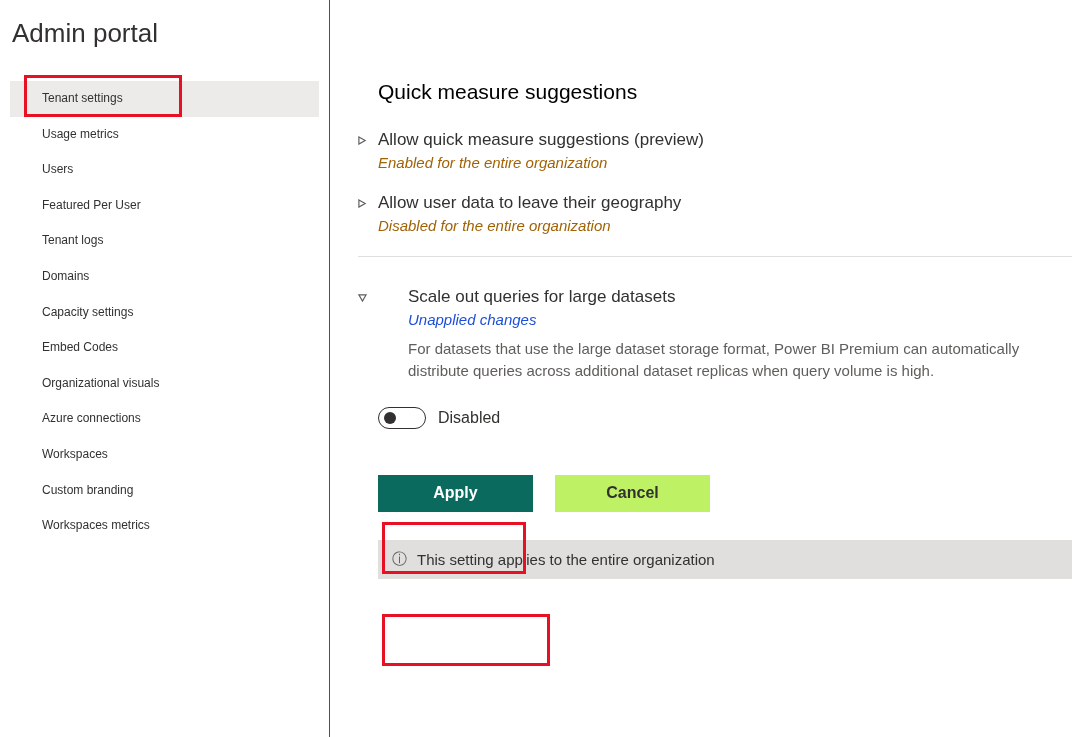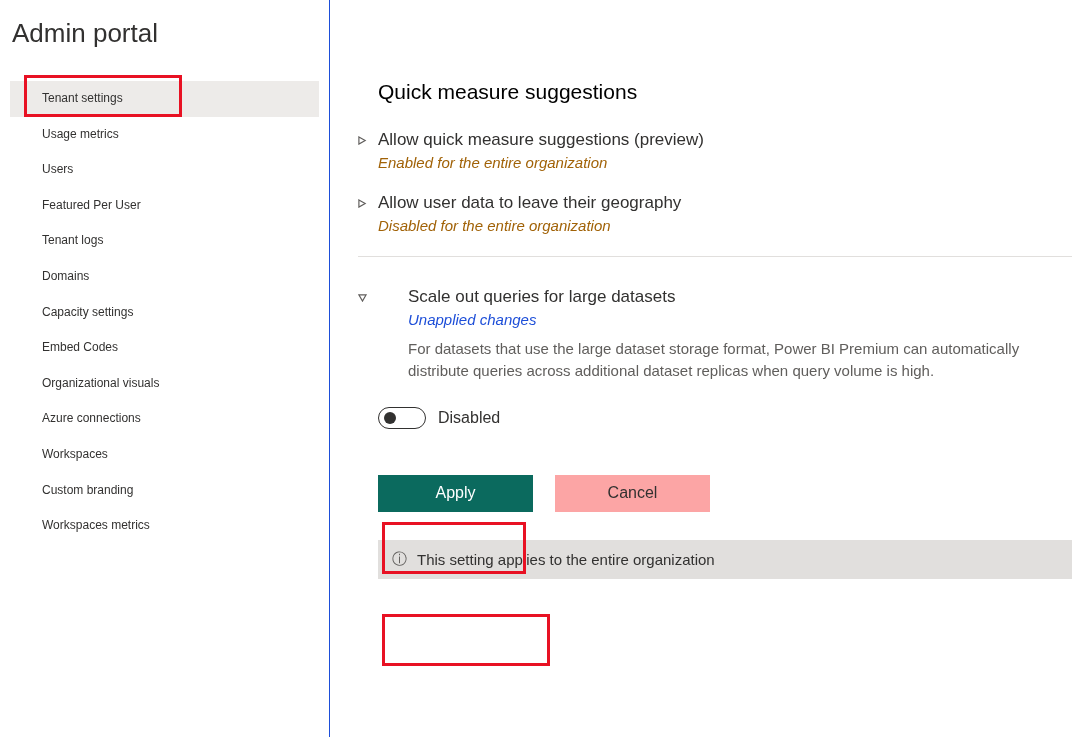--- a/index.html
+++ b/index.html
@@ -150,27 +150,28 @@
     }
     .btn {
       width: 155px;
       height: 37px;
       display: flex;
       align-items: center;
       justify-content: center;
       font-size: 16px;
       cursor: pointer;
       border: none;
+      font-weight: bold;
     }
     .btn-primary {
       background: #0b6a5e;
       color: #fff;
     }
     .btn-secondary {
-      background: #fca5a5;
+      background: #bef264;
       color: #323130;
     }
     .notice-bar {
       background: #e1dfdd;
       padding: 10px 14px;
       display: flex;
       align-items: center;
       margin-top: 28px;
       font-size: 15px;
       color: #323130;

